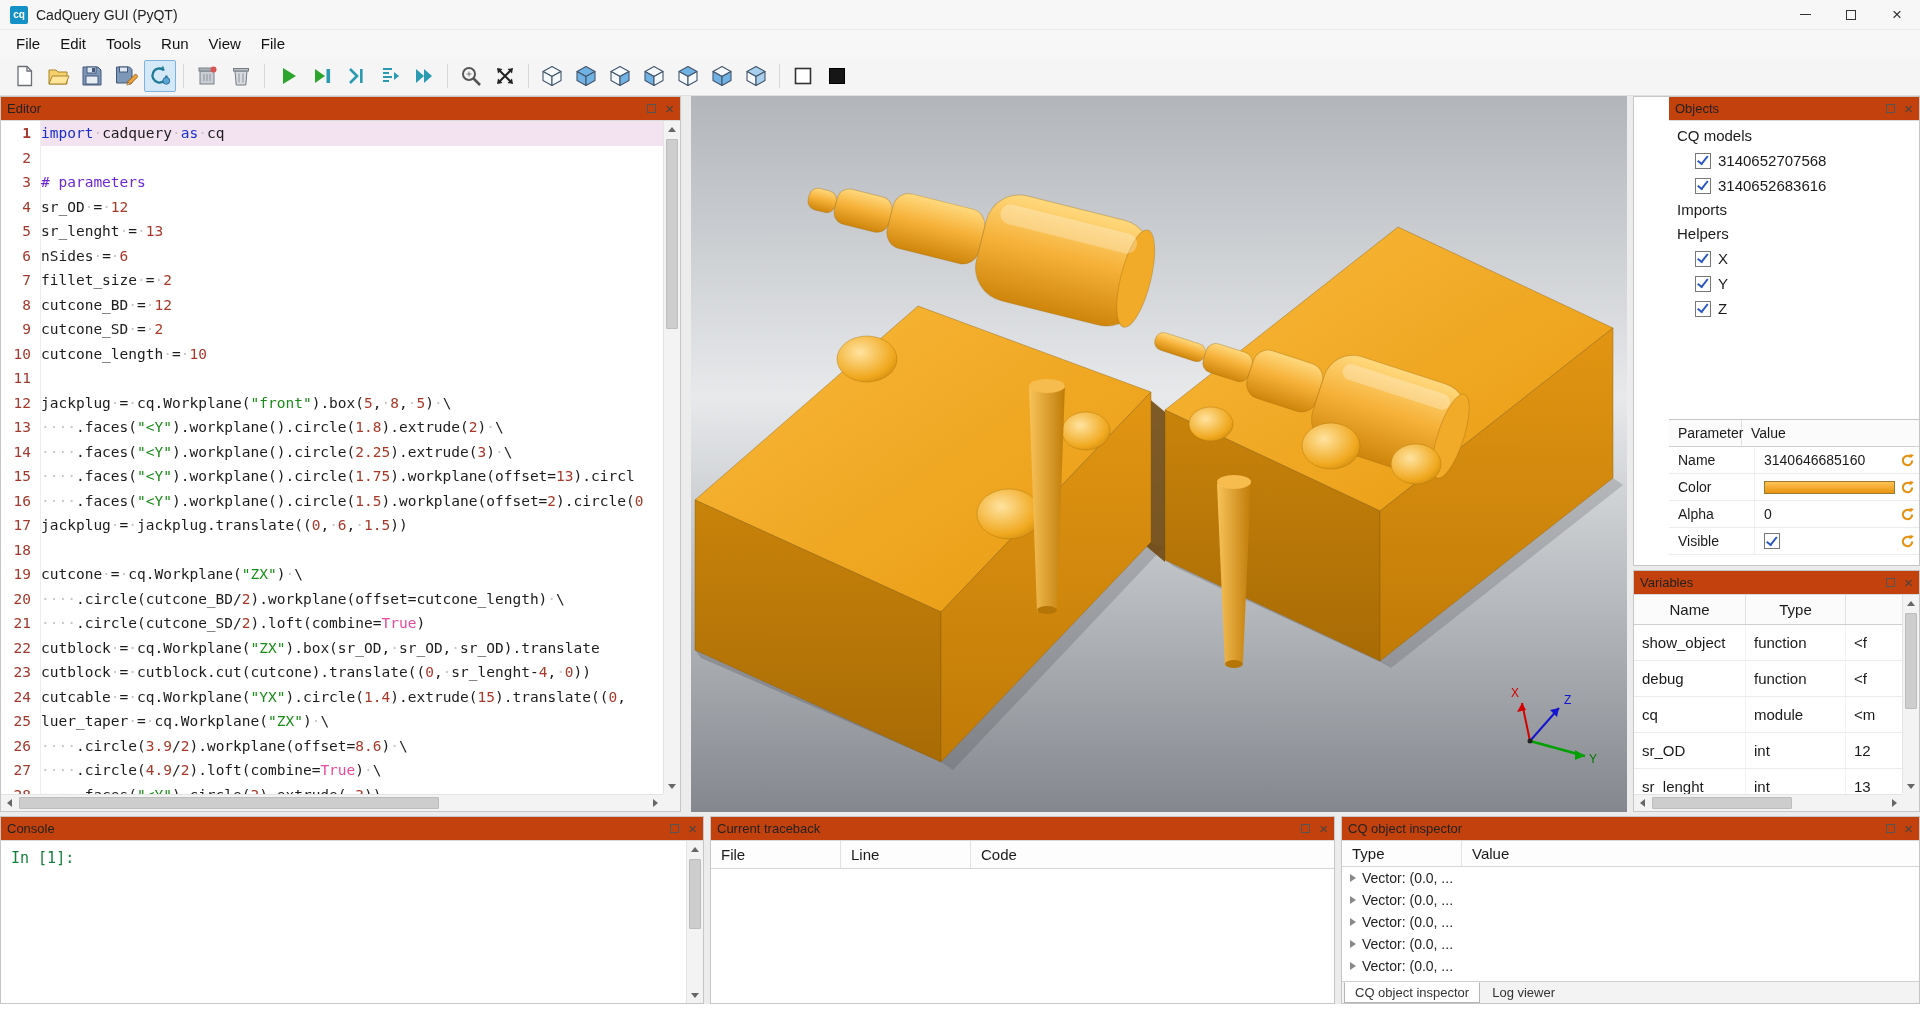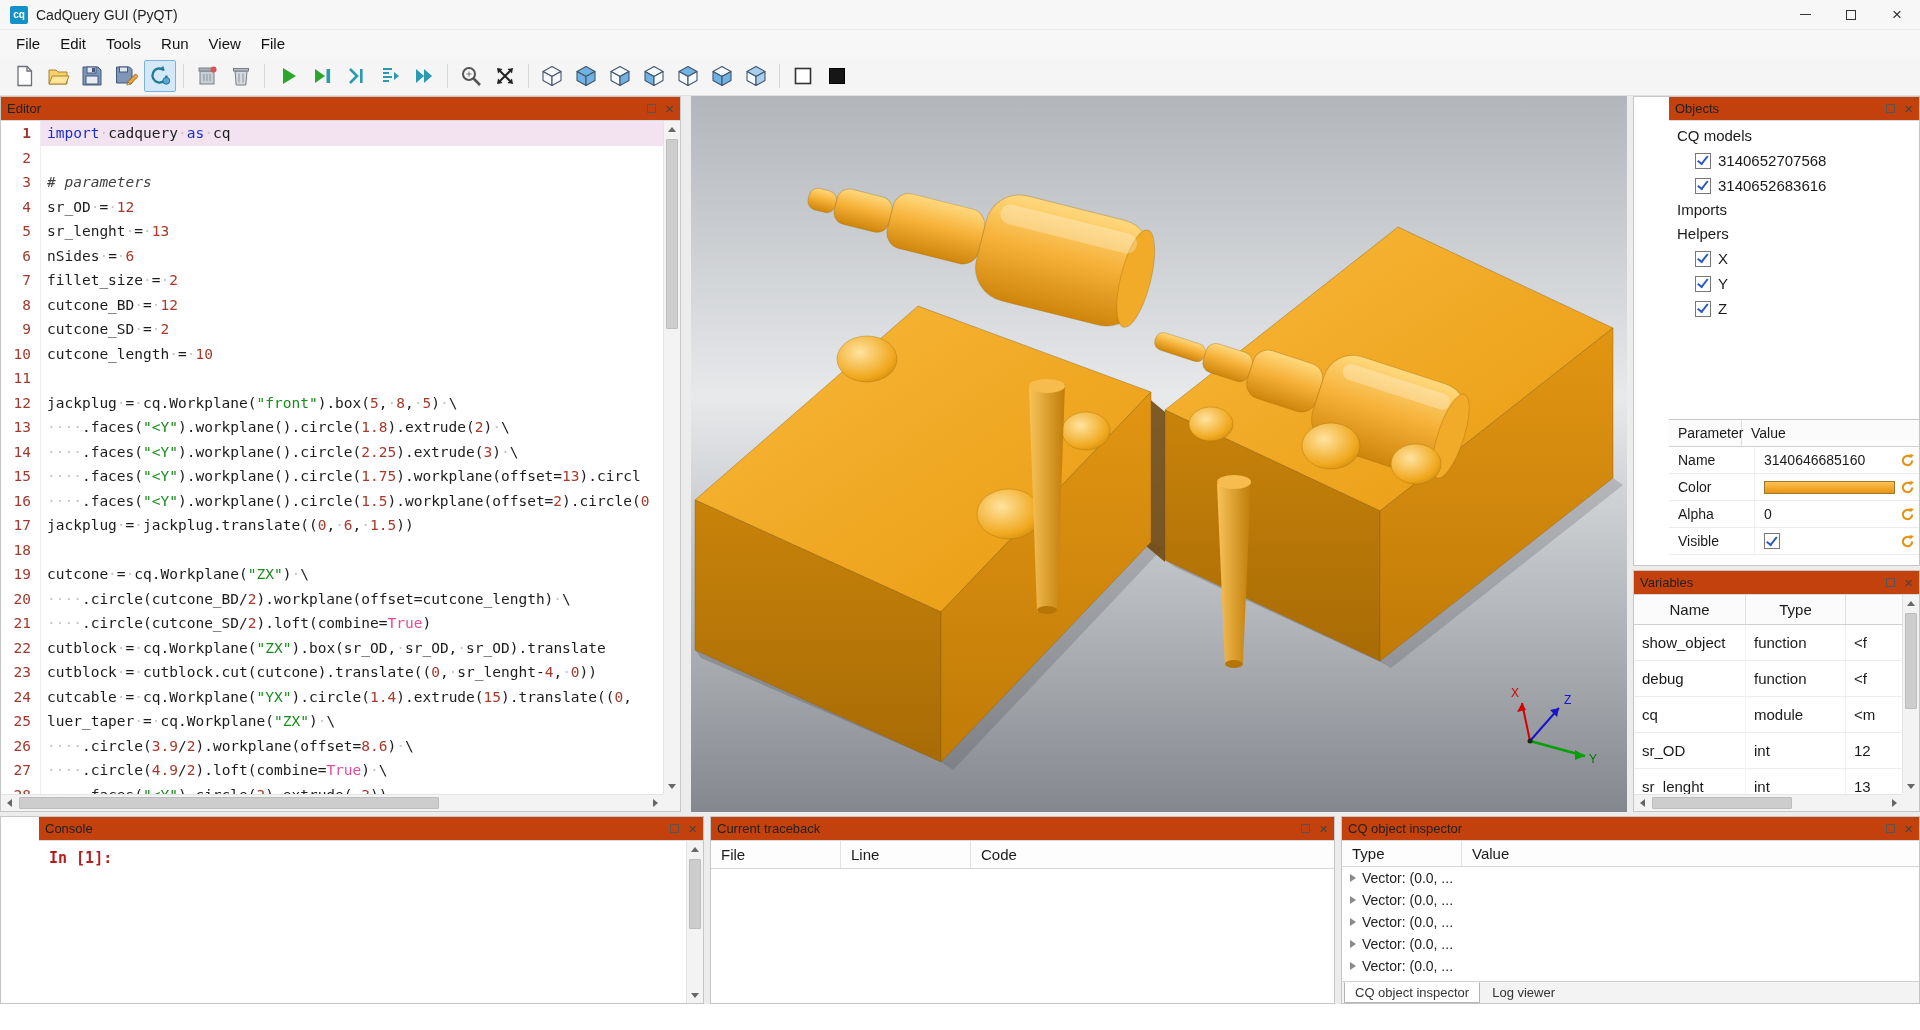--- a/index.html
+++ b/index.html
@@ -46,27 +46,27 @@
   .editor-panel{flex:0 0 681px;width:681px;margin-right:10px;}
   .viewport{flex:1 1 auto;position:relative;min-width:0;}
   .viewport svg{display:block;width:100%;height:100%;}
   .right-col{flex:0 0 287px;width:287px;margin-left:6px;display:flex;flex-direction:column;min-height:0;}
 
   
   .editor-body{flex:1;position:relative;background:#fff;min-height:0;}
   .code-area{position:absolute;left:0;top:0;right:17px;bottom:17px;overflow:hidden;font-family:"DejaVu Sans Mono",monospace;font-size:14.5px;}
   .code-line{display:flex;height:24.5px;line-height:24.5px;}
   .ln{flex:0 0 40px;text-align:right;padding-right:9px;color:#a3392e;border-right:1px solid #ededed;background:#fff;}
-  .ct{flex:1;white-space:pre;padding-left:6px;overflow:hidden;}
+  .ct{flex:1;white-space:pre;overflow:hidden;}
   .code-line.current .ct{background:#f3e3f1;}
   .code-line.current .ln{font-weight:bold;}
   .tk-k{color:#1a2fd0;}
   .tk-s{color:#188c18;}
   .tk-n{color:#a8392a;}
-  .tk-c{color:#404040;font-style:italic;margin-top:12px;}
+  .tk-c{color:#6d28d9;margin-top:12px;}
   .tk-b{color:#ec4899;}
   .tk-w{color:#c6c6c6;}
   .tk-d,.tk-o{color:#1c1c1c;}
 
   
   .vscroll{position:absolute;top:0;right:0;width:17px;background:#f3f3f3;border-left:1px solid #e4e4e4;}
   .vscroll.with-h{bottom:17px;}
   .vscroll.full{bottom:0;}
   .hscroll{position:absolute;left:0;right:17px;bottom:0;height:17px;background:#f3f3f3;border-top:1px solid #e4e4e4;}
   .sb-arrow{position:absolute;width:16px;height:16px;display:flex;align-items:center;justify-content:center;}
@@ -110,23 +110,23 @@
   .vh-type{width:100px;}
   .vh-value{flex:1;border-right:none!important;}
   .vars-body{position:absolute;top:30px;left:0;right:17px;bottom:17px;overflow:hidden;}
   .var-row{height:36px;display:flex;align-items:center;border-bottom:1px solid #ececec;font-size:15px;}
   .var-name{flex:0 0 112px;padding-left:8px;border-right:1px solid #f2f2f2;align-self:stretch;display:flex;align-items:center;}
   .var-type{flex:0 0 100px;padding-left:8px;border-right:1px solid #f2f2f2;align-self:stretch;display:flex;align-items:center;}
   .var-value{flex:1;padding-left:8px;white-space:nowrap;overflow:hidden;}
 
   
   .bottom{flex:0 0 188px;display:flex;margin-top:4px;min-height:0;}
-  .console-panel{flex:0 0 704px;margin-right:6px;padding-left:38px;}
+  .console-panel{flex:0 0 704px;margin-right:6px;}
   .console-body{flex:1;position:relative;font-family:"DejaVu Sans Mono",monospace;}
-  .prompt{position:absolute;left:10px;top:8px;color:#b91c1c;font-weight:bold;font-size:15px;}
+  .prompt{position:absolute;left:10px;top:8px;color:#15803d;font-weight:normal;font-size:15px;}
   .traceback-panel{flex:0 0 625px;margin-right:6px;}
   .colheader{display:flex;align-items:stretch;border-bottom:1px solid #d6d6d6;background:#fdfdfd;font-size:15px;}
   .colheader span{display:flex;align-items:center;padding-left:10px;border-right:1px solid #e2e2e2;}
   .tb-colheader{flex:0 0 28px;}
   .tbc-file{width:130px;}
   .tbc-line{width:130px;}
   .tbc-code{flex:1;border-right:none!important;}
   .tb-body{flex:1;background:#fff;}
   .inspector-panel{flex:1 1 auto;}
   .insp-colheader{flex:0 0 26px;}

